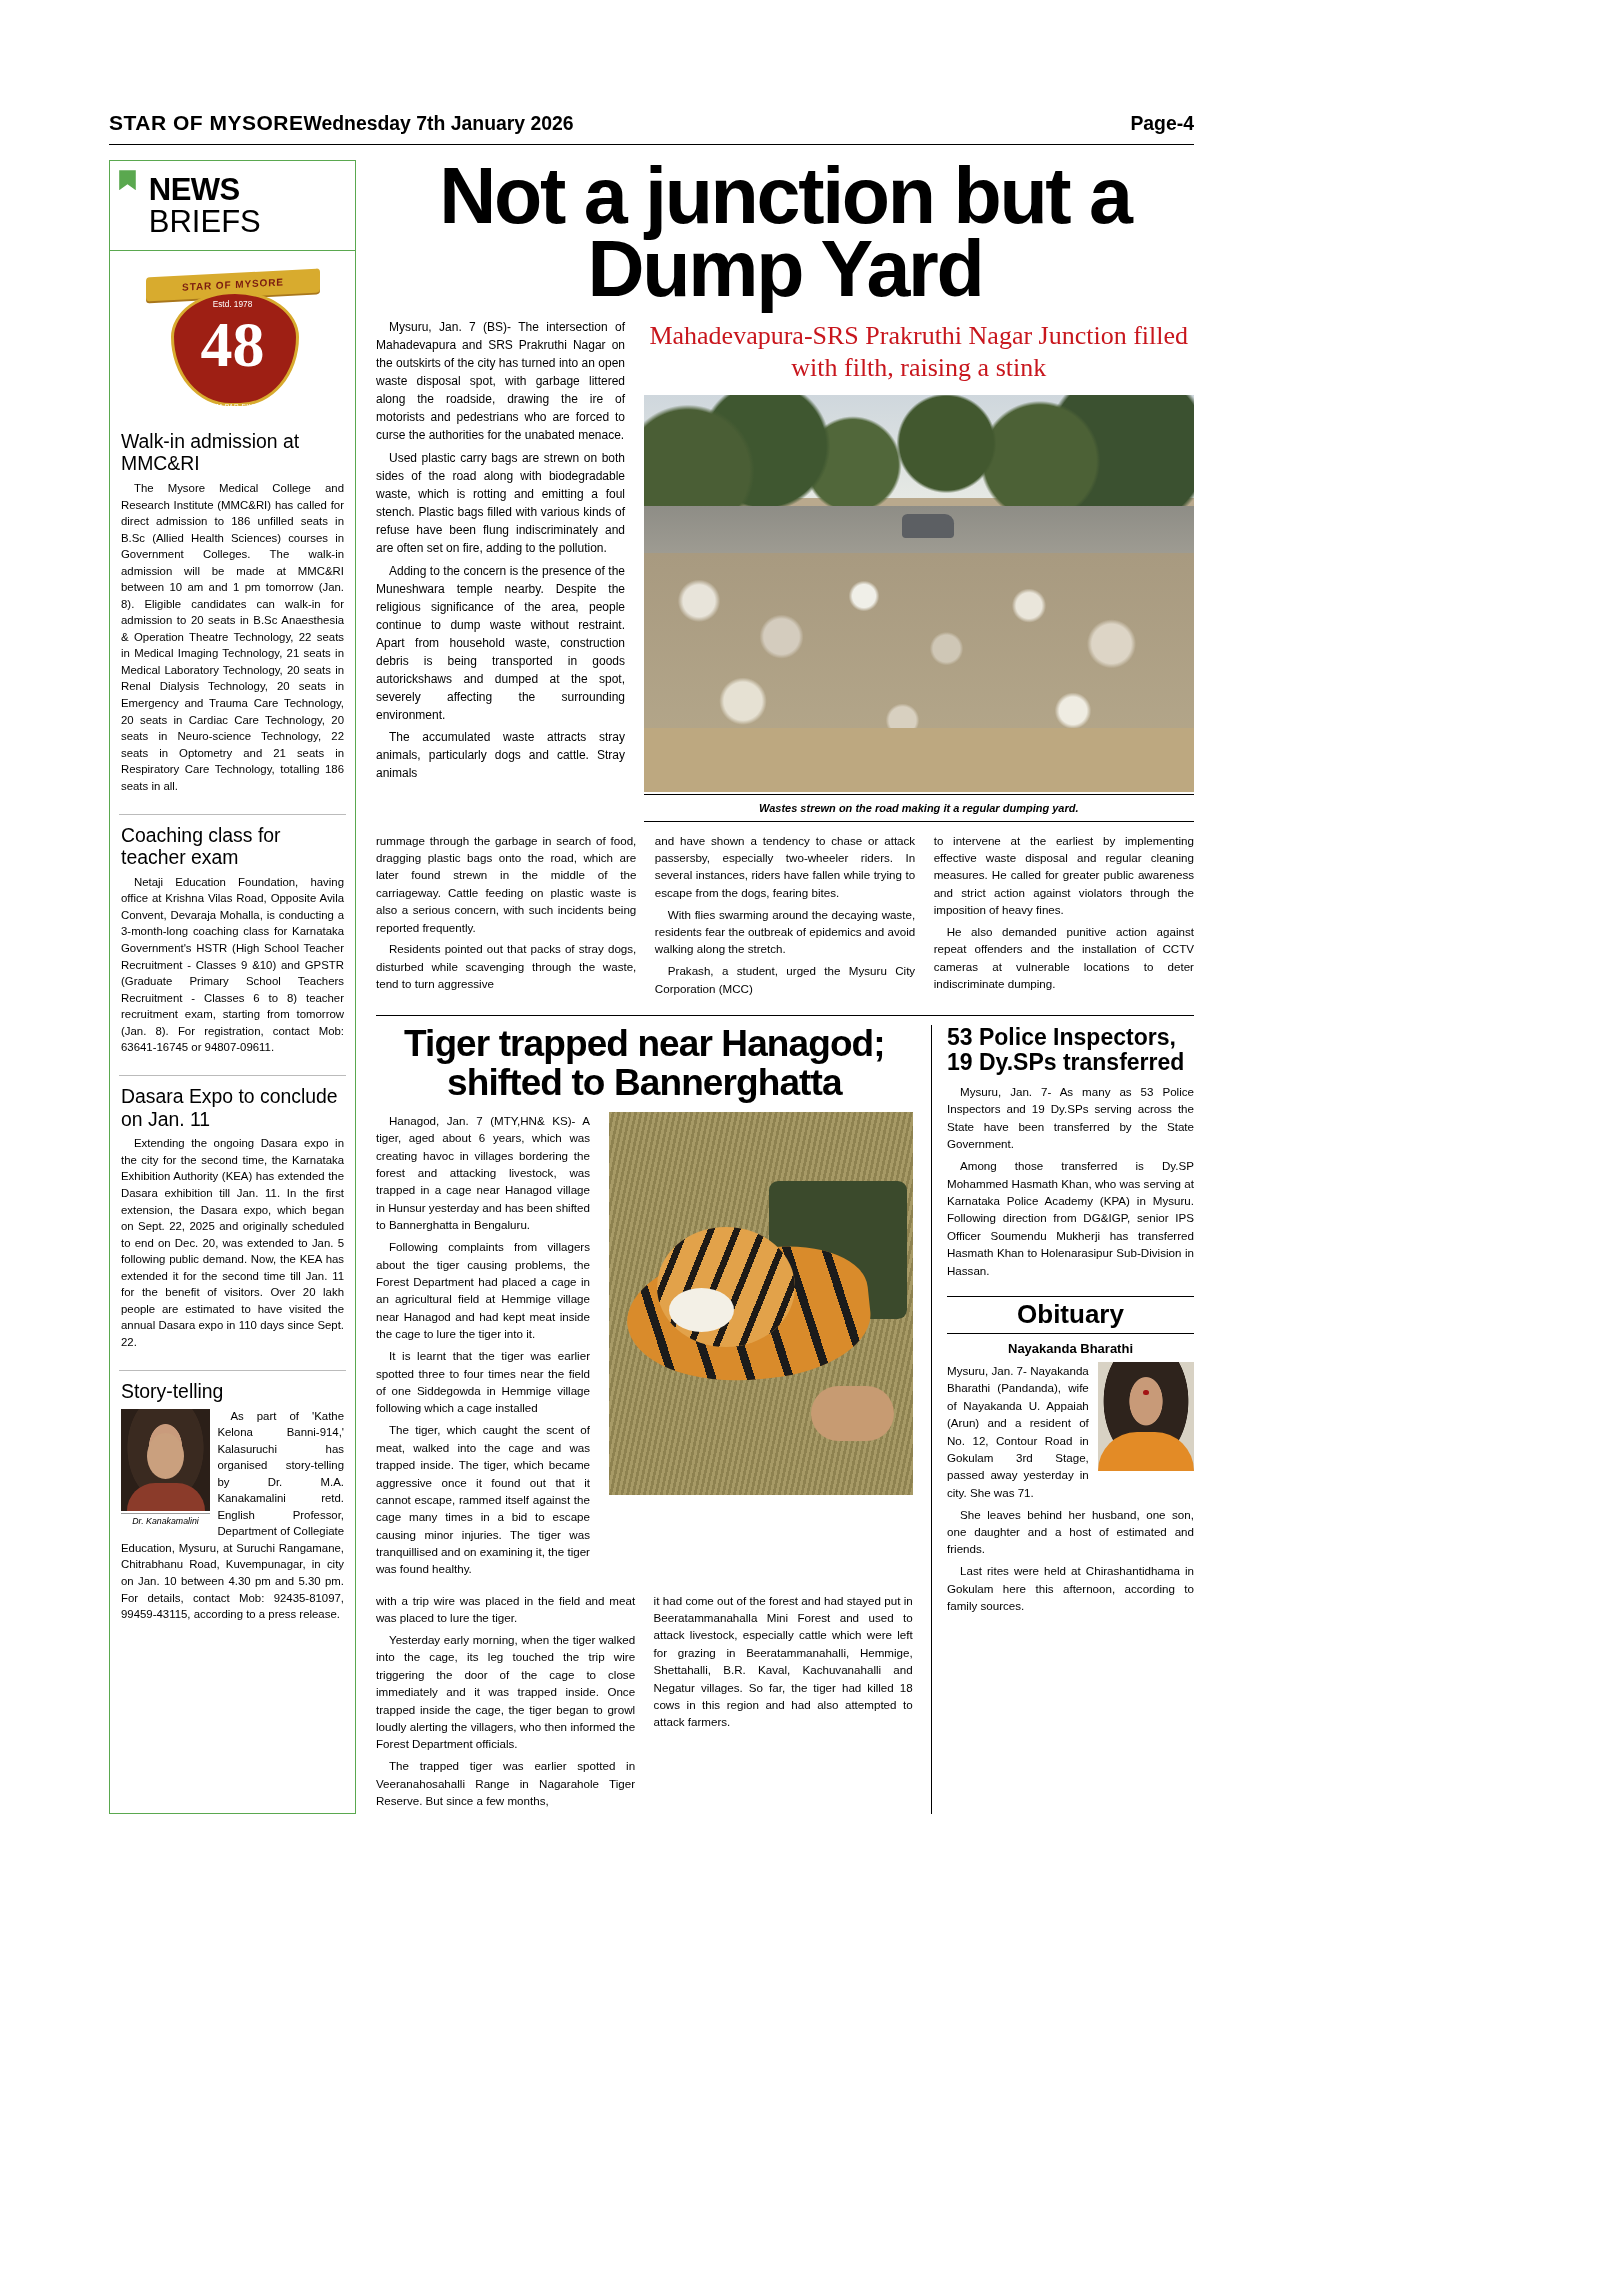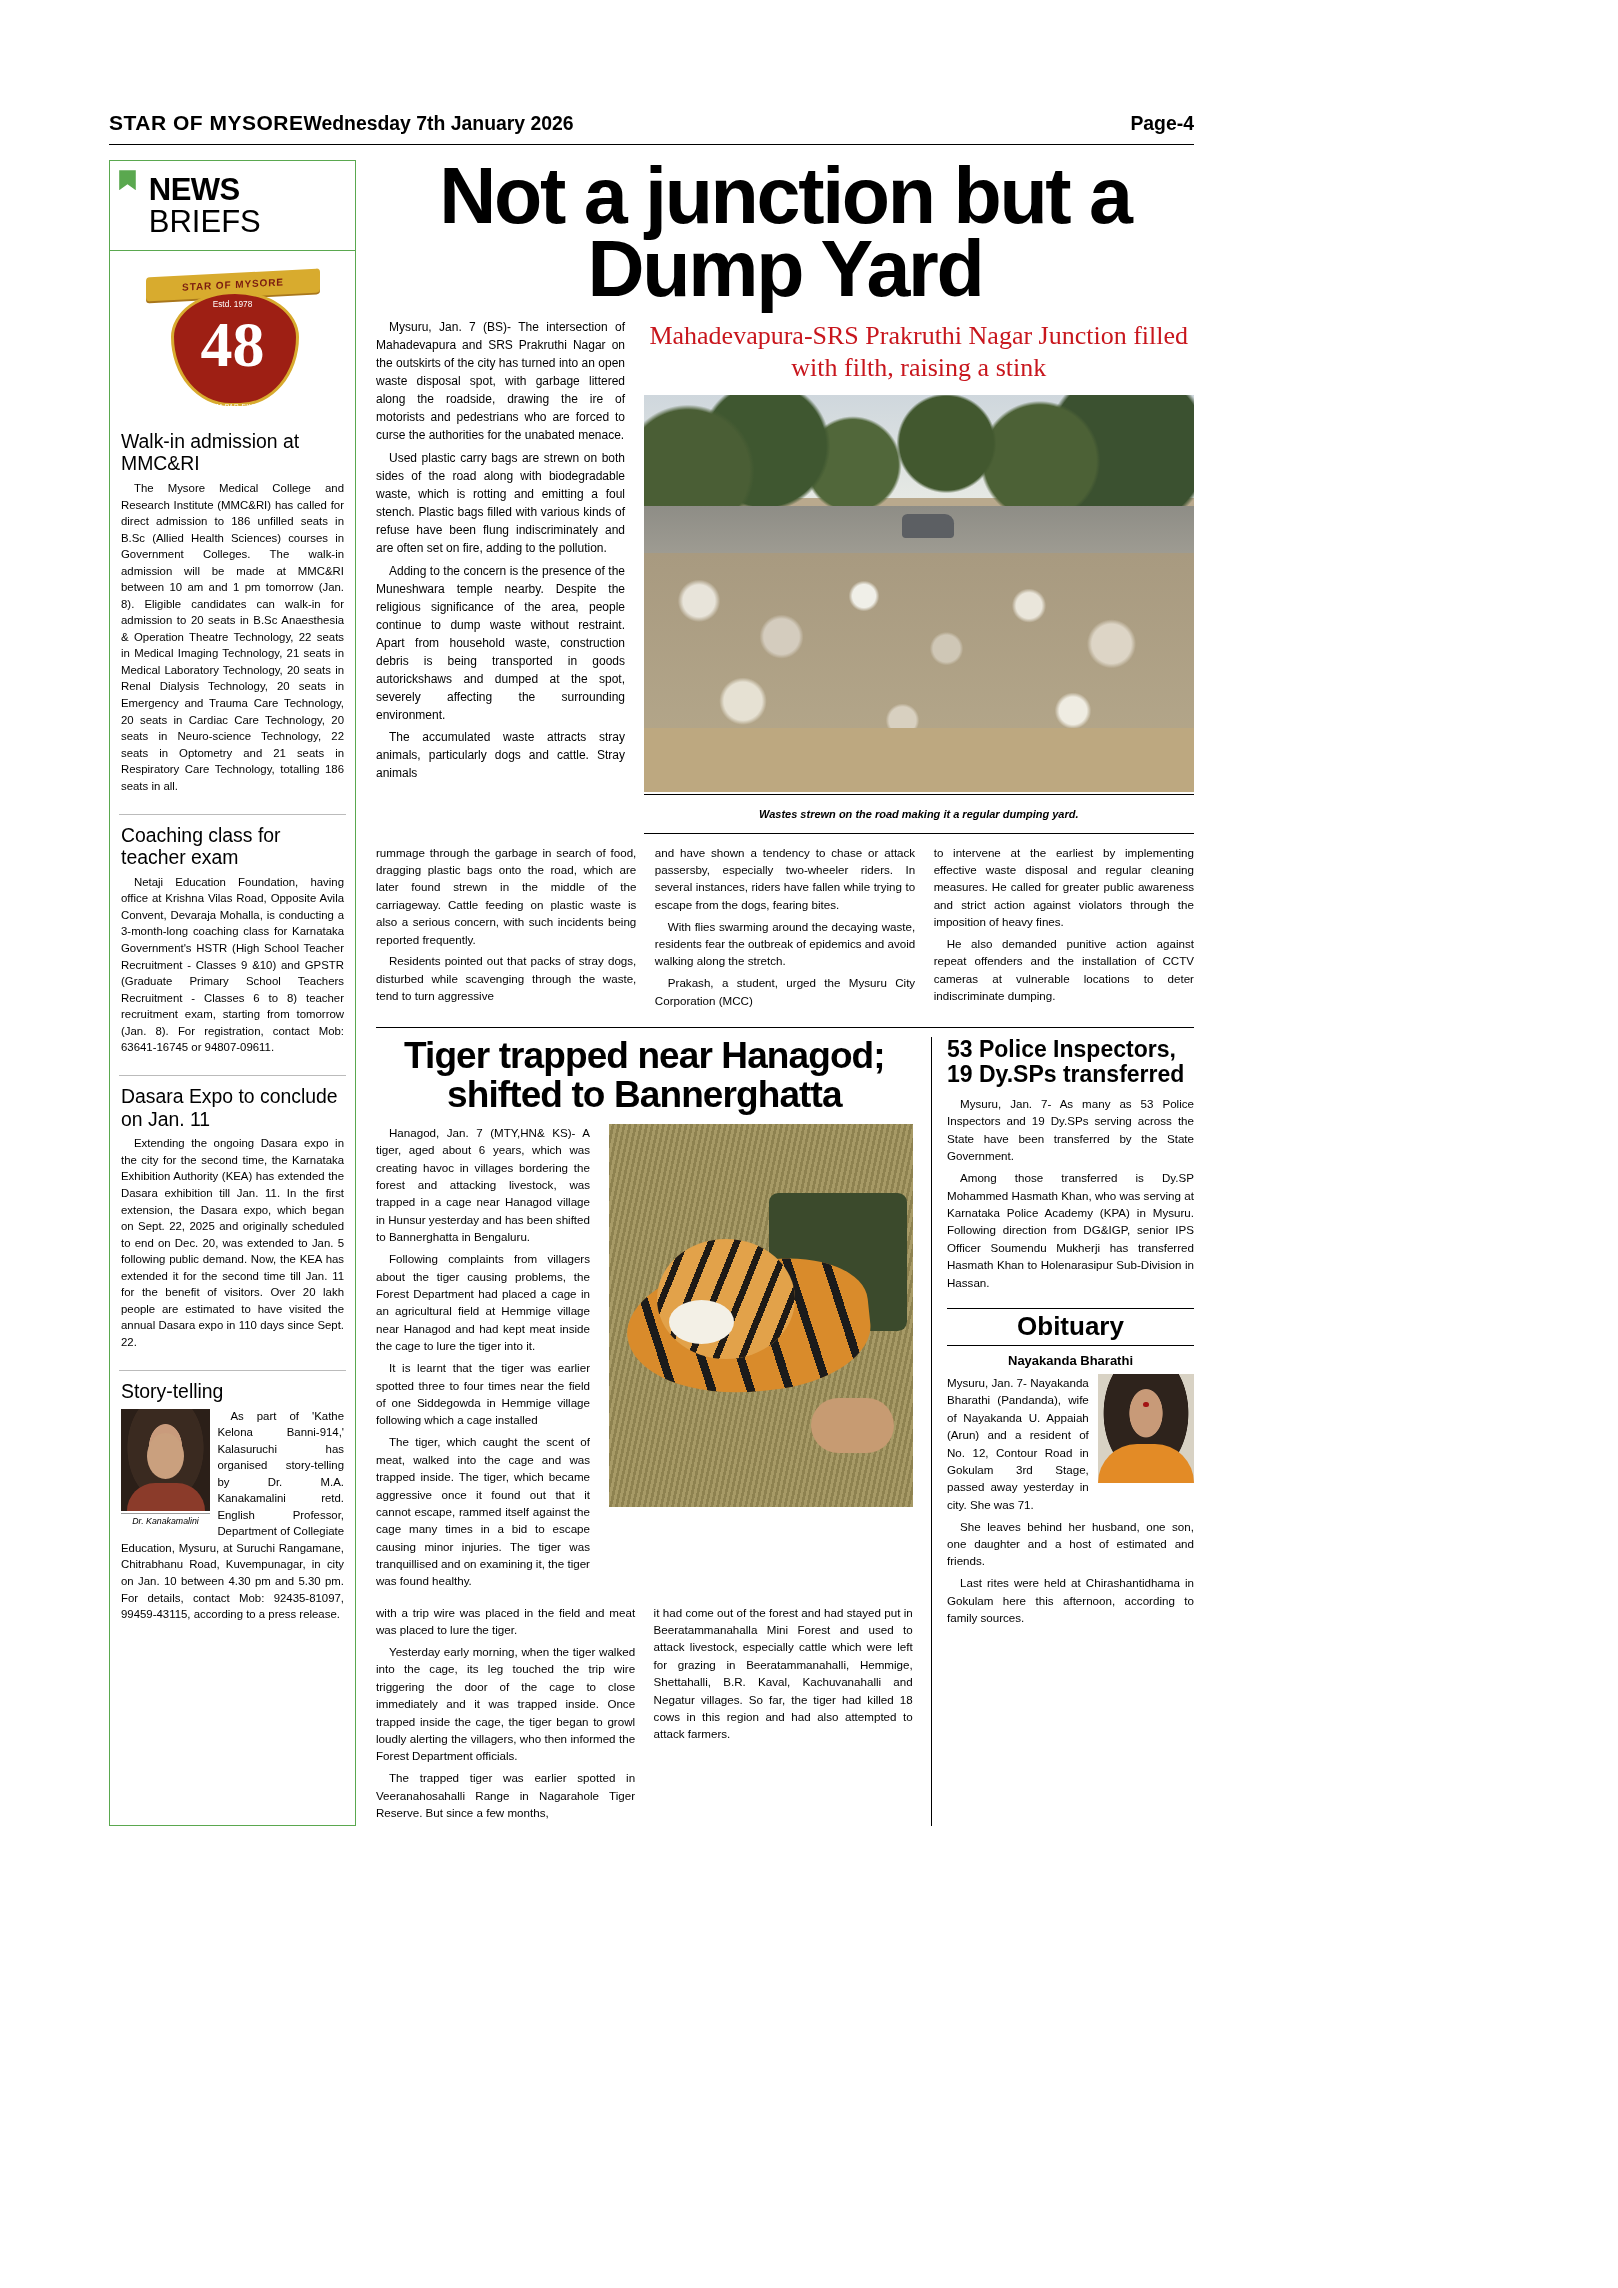--- a/index.html
+++ b/index.html
@@ -75,21 +75,21 @@
      radial-gradient(circle at 55% 40%,#cfc7b6 0 4%,transparent 5%),
      radial-gradient(circle at 70% 22%,#eae6db 0 3%,transparent 4%),
      radial-gradient(circle at 85% 38%,#ddd5c6 0 4%,transparent 5%),
      radial-gradient(circle at 18% 62%,#e6e1d3 0 4%,transparent 5%),
      radial-gradient(circle at 47% 70%,#d8d0c0 0 4%,transparent 5%),
      radial-gradient(circle at 78% 66%,#efece2 0 3%,transparent 4%),
      radial-gradient(circle at 30% 88%,#cdc4b3 0 4%,transparent 5%),
      radial-gradient(circle at 63% 90%,#e3ded0 0 3%,transparent 4%),
      linear-gradient(#a89a80,#b6a98c);}
   .photo .dirt{position:absolute;left:0;bottom:0;width:100%;height:16%;background:#bda880;}
-  .photo-cap{font-size:11px;font-style:italic;font-weight:bold;text-align:center;border-top:0.9px solid #000;border-bottom:0.9px solid #000;padding:13px 0;margin-top:2.8px;}
+  .photo-cap{font-size:11px;font-style:italic;font-weight:bold;text-align:center;border-top:0.9px solid #000;border-bottom:0.9px solid #000;padding:7px 0;margin-top:2.8px;}
 
   .story-cols{display:flex;margin-top:9.2px;gap:18.5px;}
   .story-cols .col{flex:1;}
   .story-cols p{font-size:11.6px;line-height:1.5;text-align:justify;margin:0 0 4.6px 0;}
   .story-cols p.ind{text-indent:13px;}
 
   .hr-thick{border-bottom:1.8px solid #000;margin:13px 0 9.2px 0;}
 
   
   .lower{display:flex;gap:18.5px;}

